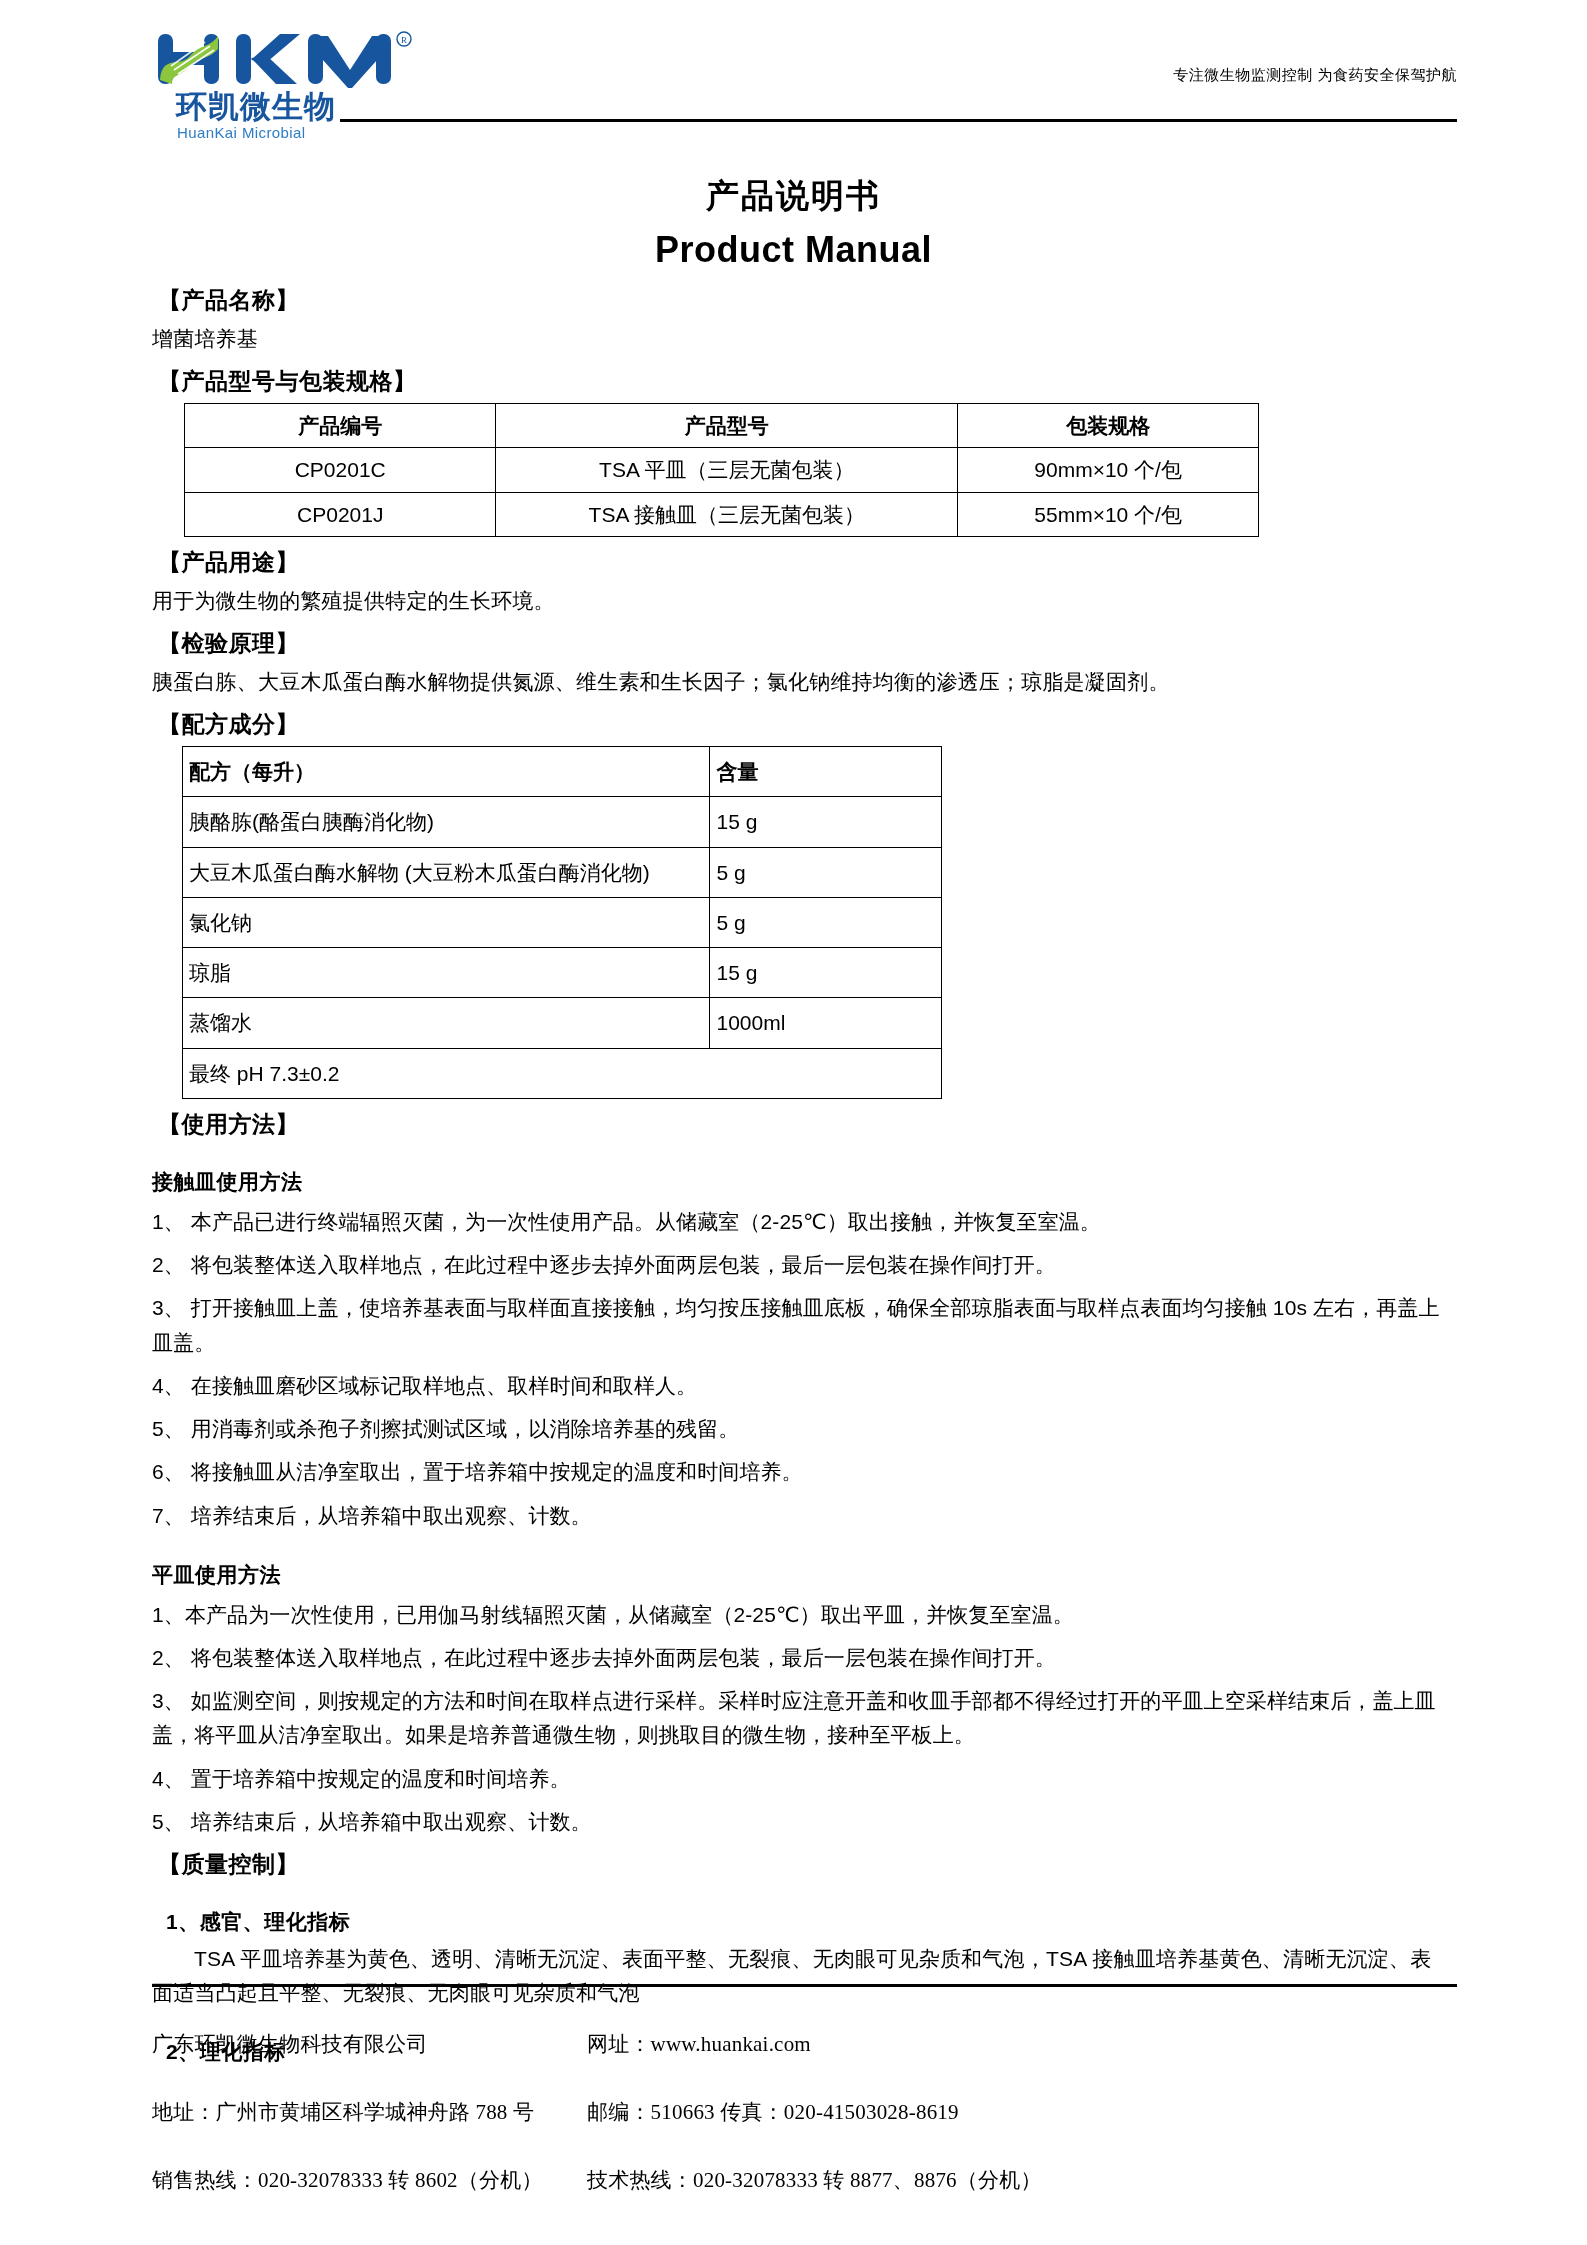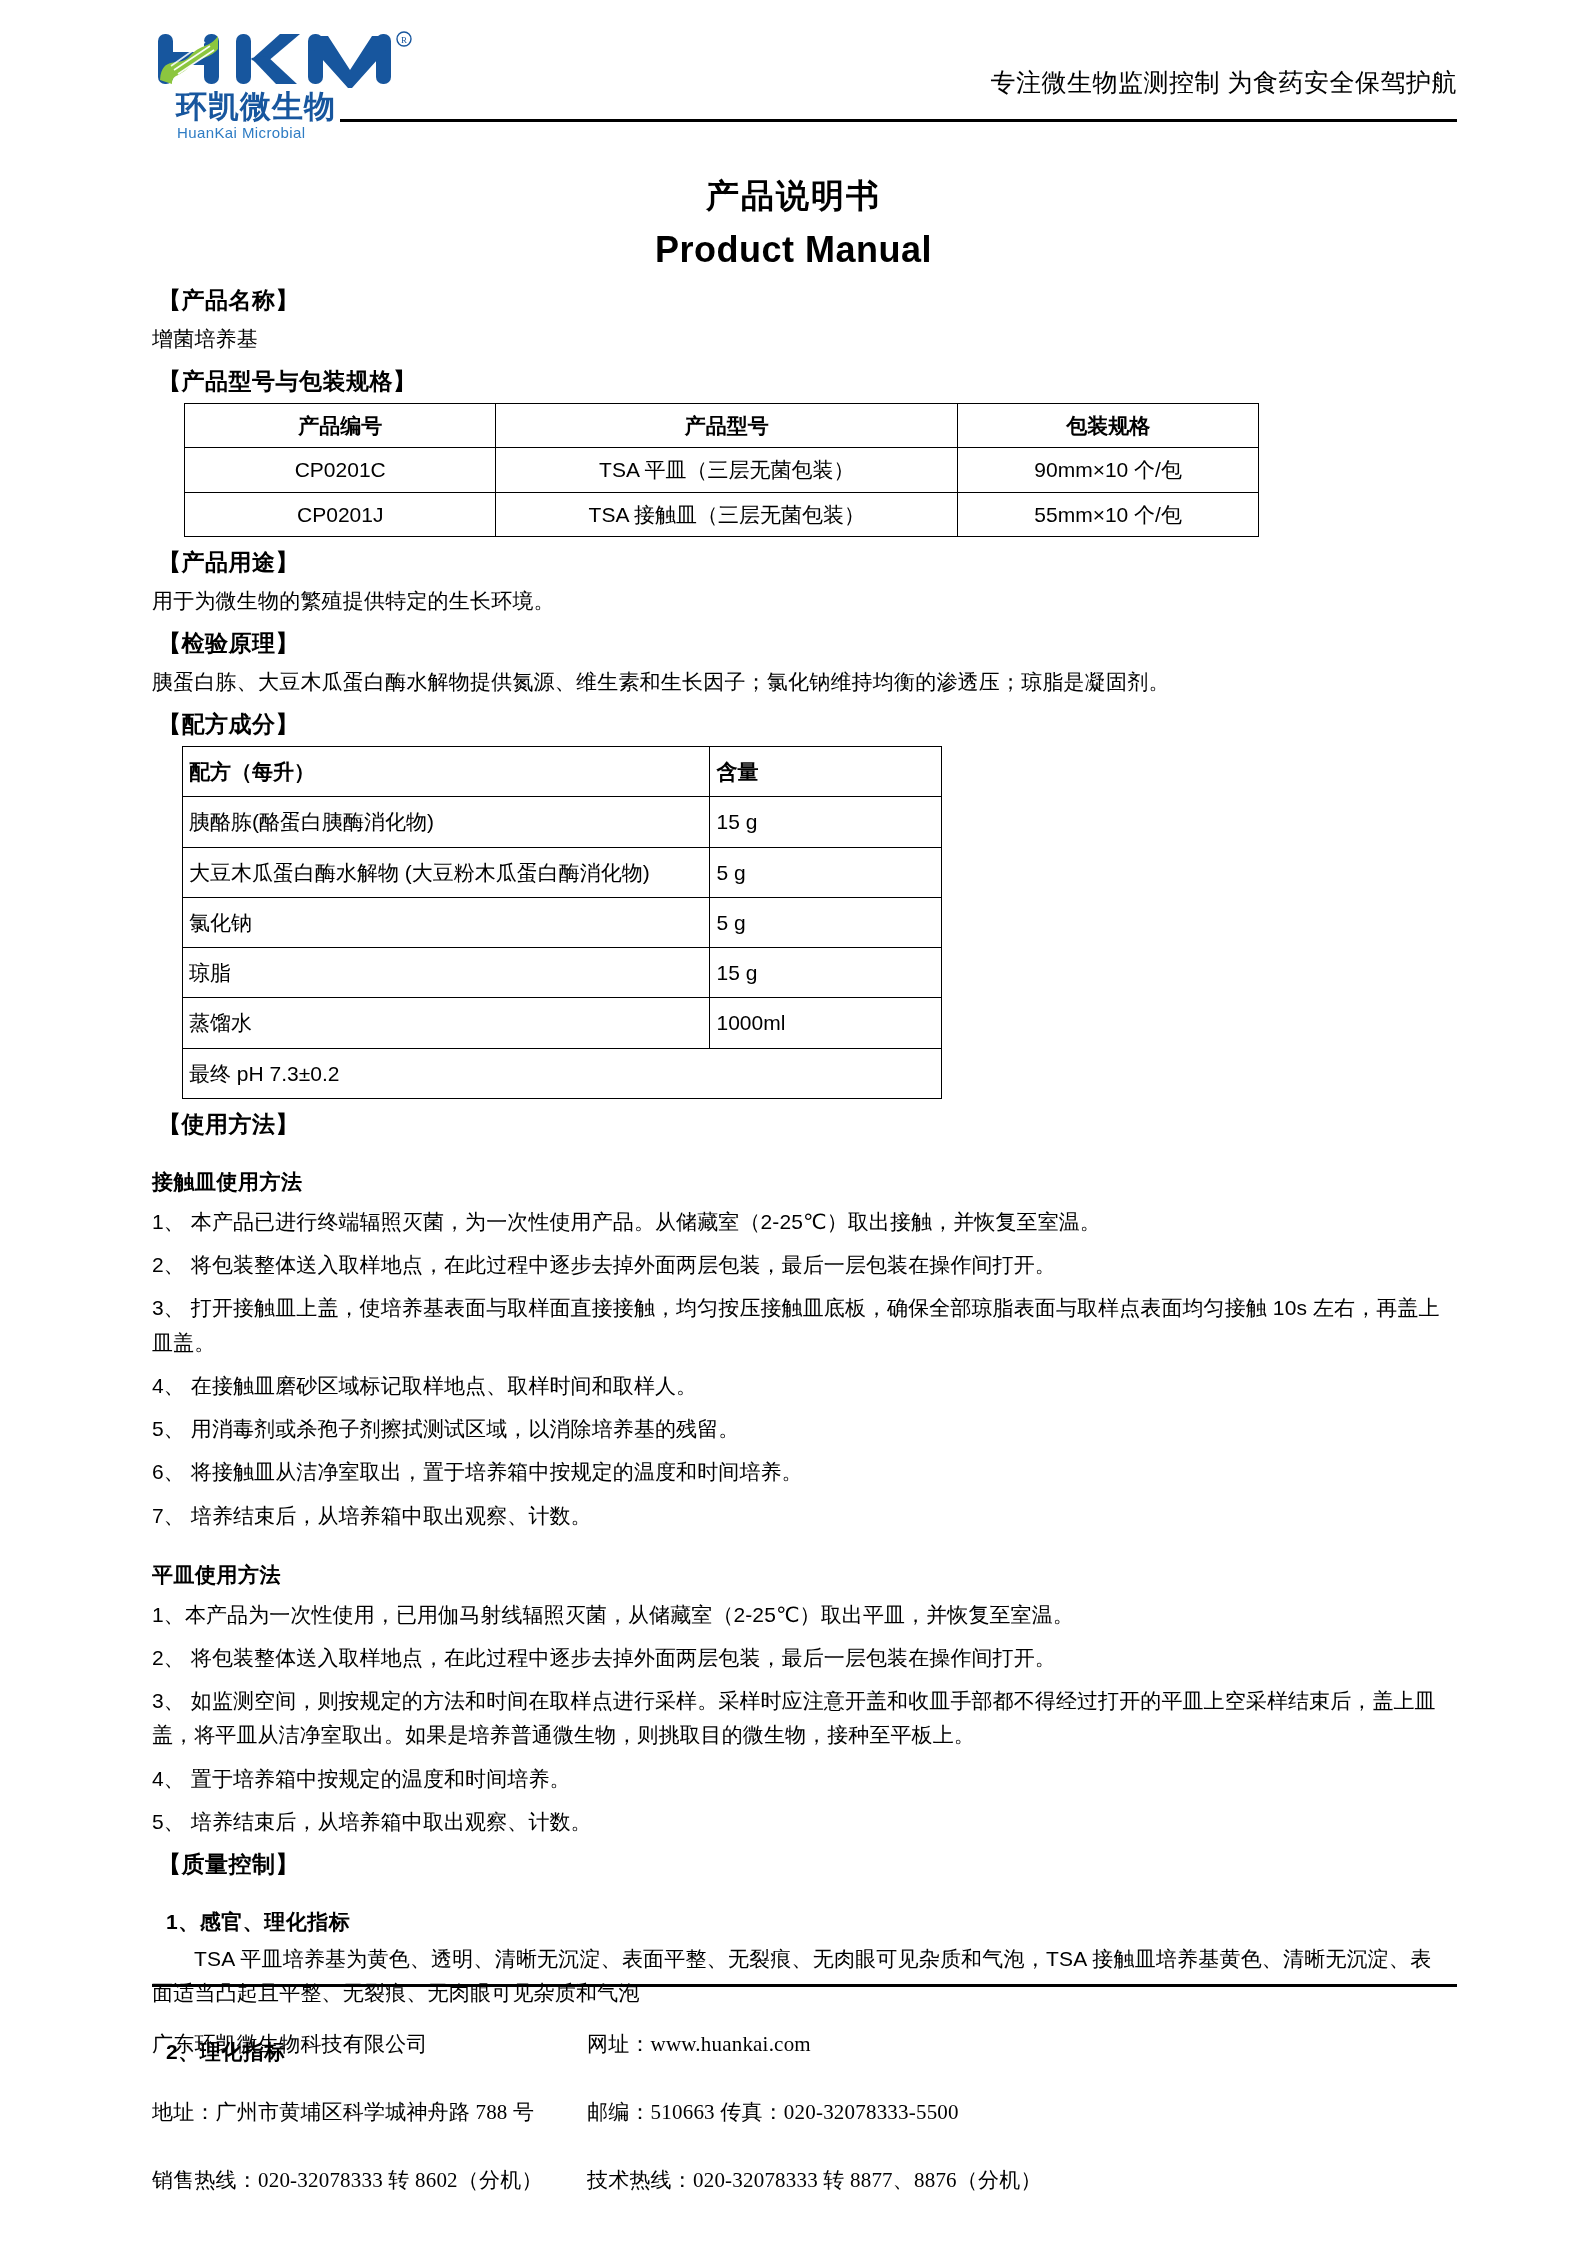--- a/index.html
+++ b/index.html
@@ -56,21 +56,21 @@
     font-size: 15px;
     letter-spacing: 0.4px;
     line-height: 1.0;
     margin-top: 3px;
     margin-left: 25px;
   }
   .header-tagline {
     position: absolute;
     right: 130px;
     top: 66px;
-    font-size: 25px;
+    font-size: 15px;
     letter-spacing: 0.5px;
     color: #000;
     white-space: nowrap;
   }
   .header-rule {
     position: absolute;
     left: 340px;
     right: 130px;
     top: 119px;
     border-top: 3px solid #000;
@@ -341,19 +341,19 @@
   <div class="footer">
     <div class="footer-rule"></div>
     <div class="footer-grid">
       <div class="footer-col-left">
         <div class="footer-line">广东环凯微生物科技有限公司</div>
         <div class="footer-line">地址：广州市黄埔区科学城神舟路 788 号</div>
         <div class="footer-line">销售热线：020-32078333 转 8602（分机）</div>
       </div>
       <div class="footer-col-right">
         <div class="footer-line">网址：www.huankai.com</div>
-        <div class="footer-line"> 邮编：510663    传真：020-32078333-5500</div>
+        <div class="footer-line"> 邮编：510663    传真：020-41503028-8619</div>
         <div class="footer-line">技术热线：020-32078333 转 8877、8876（分机）</div>
       </div>
     </div>
   </div>
 
 </div>
 
 </body></html>

